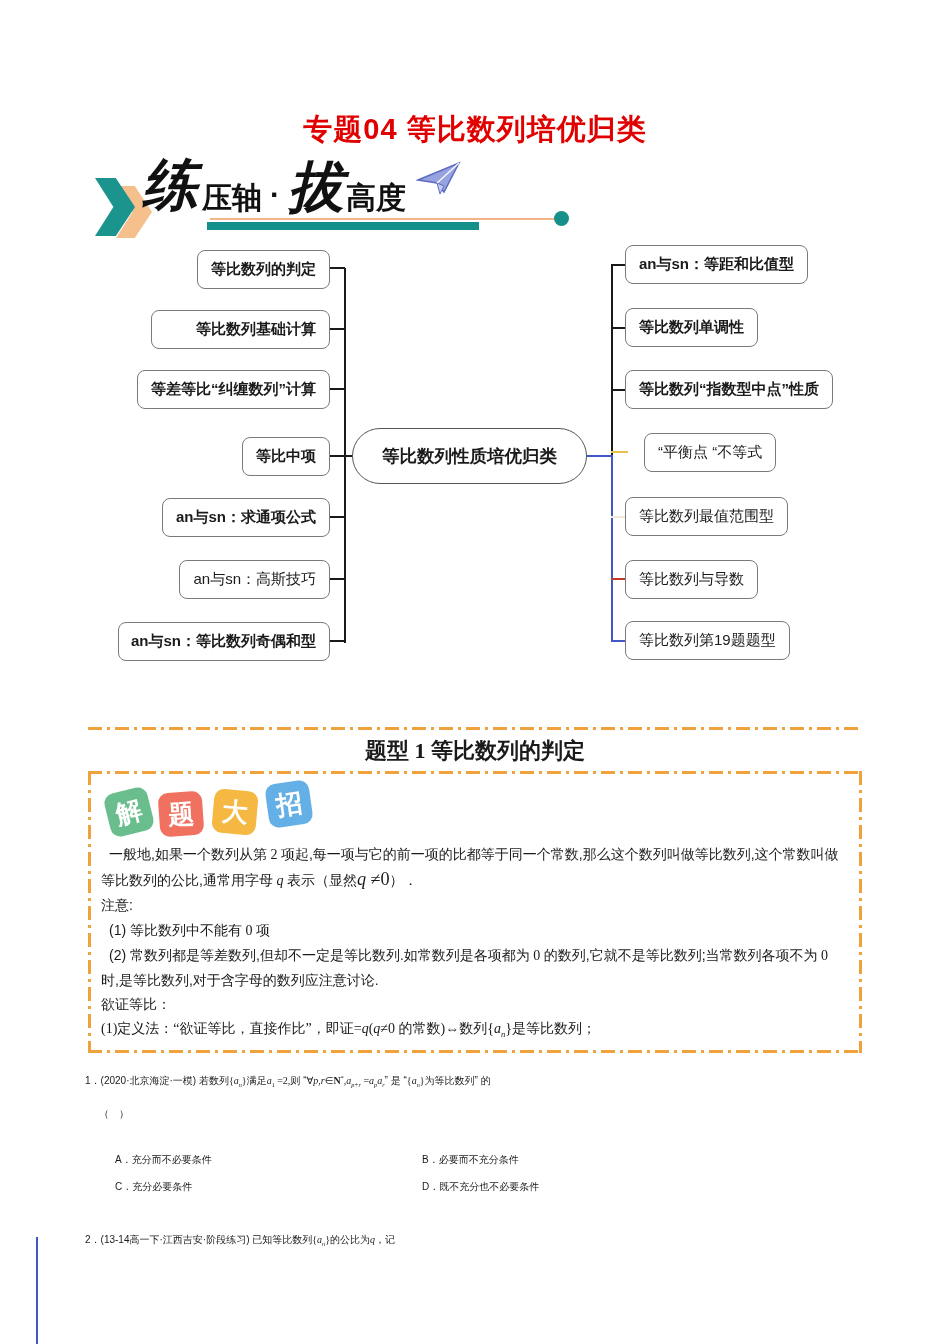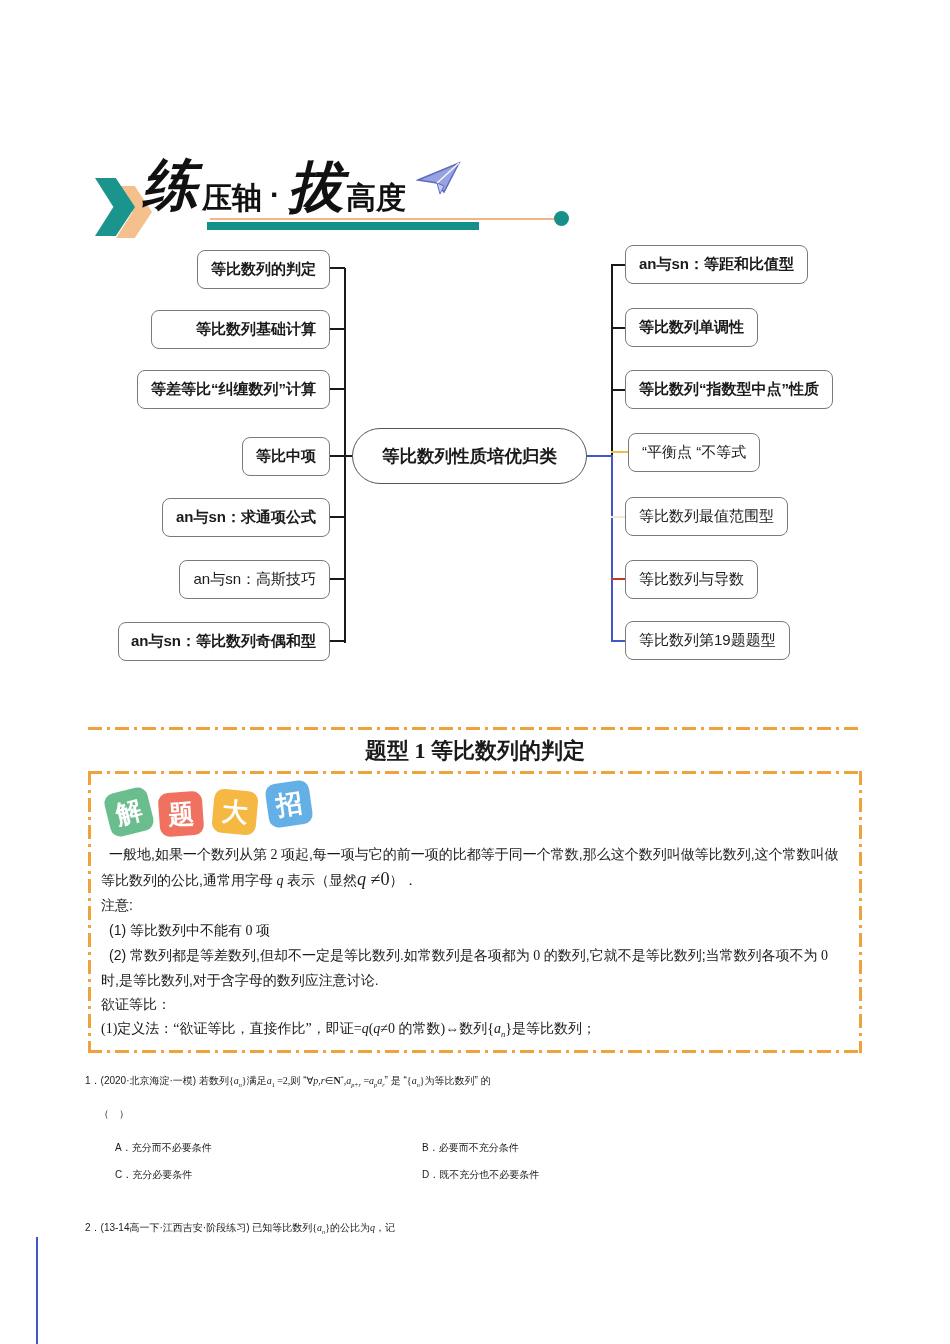--- a/index.html
+++ b/index.html
@@ -71,30 +71,31 @@
   .seg-ml{font-family:"Liberation Serif",serif;font-size:1.3em;}
   .seg-mb{font-family:"Liberation Serif",serif;font-weight:700;}
   sub.seg-sub,sub.seg-subi,sup.seg-sup{font-family:"Liberation Serif",serif;font-size:0.62em;}
   sub.seg-subi{font-style:italic;}
 
   
   .questions{position:absolute;top:1063px;left:85px;width:782px;font-size:10px;}
   .questions p{margin:0;}
   .q-stem{line-height:30px;}
   .q-paren{margin-left:14px !important;line-height:28px;}
-  .options{display:grid;grid-template-columns:307px auto;row-gap:3px;margin:8px 0 0 30px;line-height:24px;}
+  .options{display:grid;grid-template-columns:307px auto;row-gap:3px;margin:20px 0 0 30px;line-height:24px;}
   .q2{margin-top:26px !important;}
 
   .edge-line{position:absolute;left:36px;top:1237px;width:2px;height:107px;background:#4356c5;}
 </style>
 </head>
 <body>
 
 <div class="page">
 
+  <div class="doc-title">专题04 等比数列培优归类</div>
 
   <div class="banner">
     <span class="chev chev-orange"></span>
     <span class="chev chev-teal"></span>
     <span class="cal cal1">练</span>
     <span class="banner-bold bb1">压轴</span>
     <span class="banner-bold bbdot">·</span>
     <span class="cal cal2">拔</span>
     <span class="banner-bold bb2">高度</span>
     <span class="plane">
@@ -138,21 +139,21 @@
     <div class="mm-node bold" style="right:620px;top:192px;">等比中项</div>
     <div class="mm-node bold" style="right:620px;top:253px;">an与sn：求通项公式</div>
     <div class="mm-node" style="right:620px;top:315px;">an与sn：高斯技巧</div>
     <div class="mm-node bold" style="right:620px;top:377px;padding-left:12px;">an与sn：等比数列奇偶和型</div>
 
     <div class="mm-center">等比数列性质培优归类</div>
 
     <div class="mm-node bold" style="left:625px;top:0px;">an与sn：等距和比值型</div>
     <div class="mm-node bold" style="left:625px;top:63px;">等比数列单调性</div>
     <div class="mm-node bold" style="left:625px;top:125px;">等比数列“指数型中点”性质</div>
-    <div class="mm-node" style="left:628px;top:188px;">“平衡点 “不等式</div>
+    <div class="mm-node" style="left:644px;top:188px;">“平衡点 “不等式</div>
     <div class="mm-node" style="left:625px;top:315px;">等比数列与导数</div>
     <div class="mm-node" style="left:625px;top:252px;">等比数列最值范围型</div>
     <div class="mm-node" style="left:625px;top:376px;">等比数列第19题题型</div>
   </div>
 
   <div class="sect-divider dashdot-h"></div>
   <div class="sect-title"><span class="seg-pb">题型</span><span class="seg-mb"> 1 </span><span class="seg-pb">等比数列的判定</span></div>
 
   <div class="tips-box">
     <div class="tb-top dashdot-h"></div>

